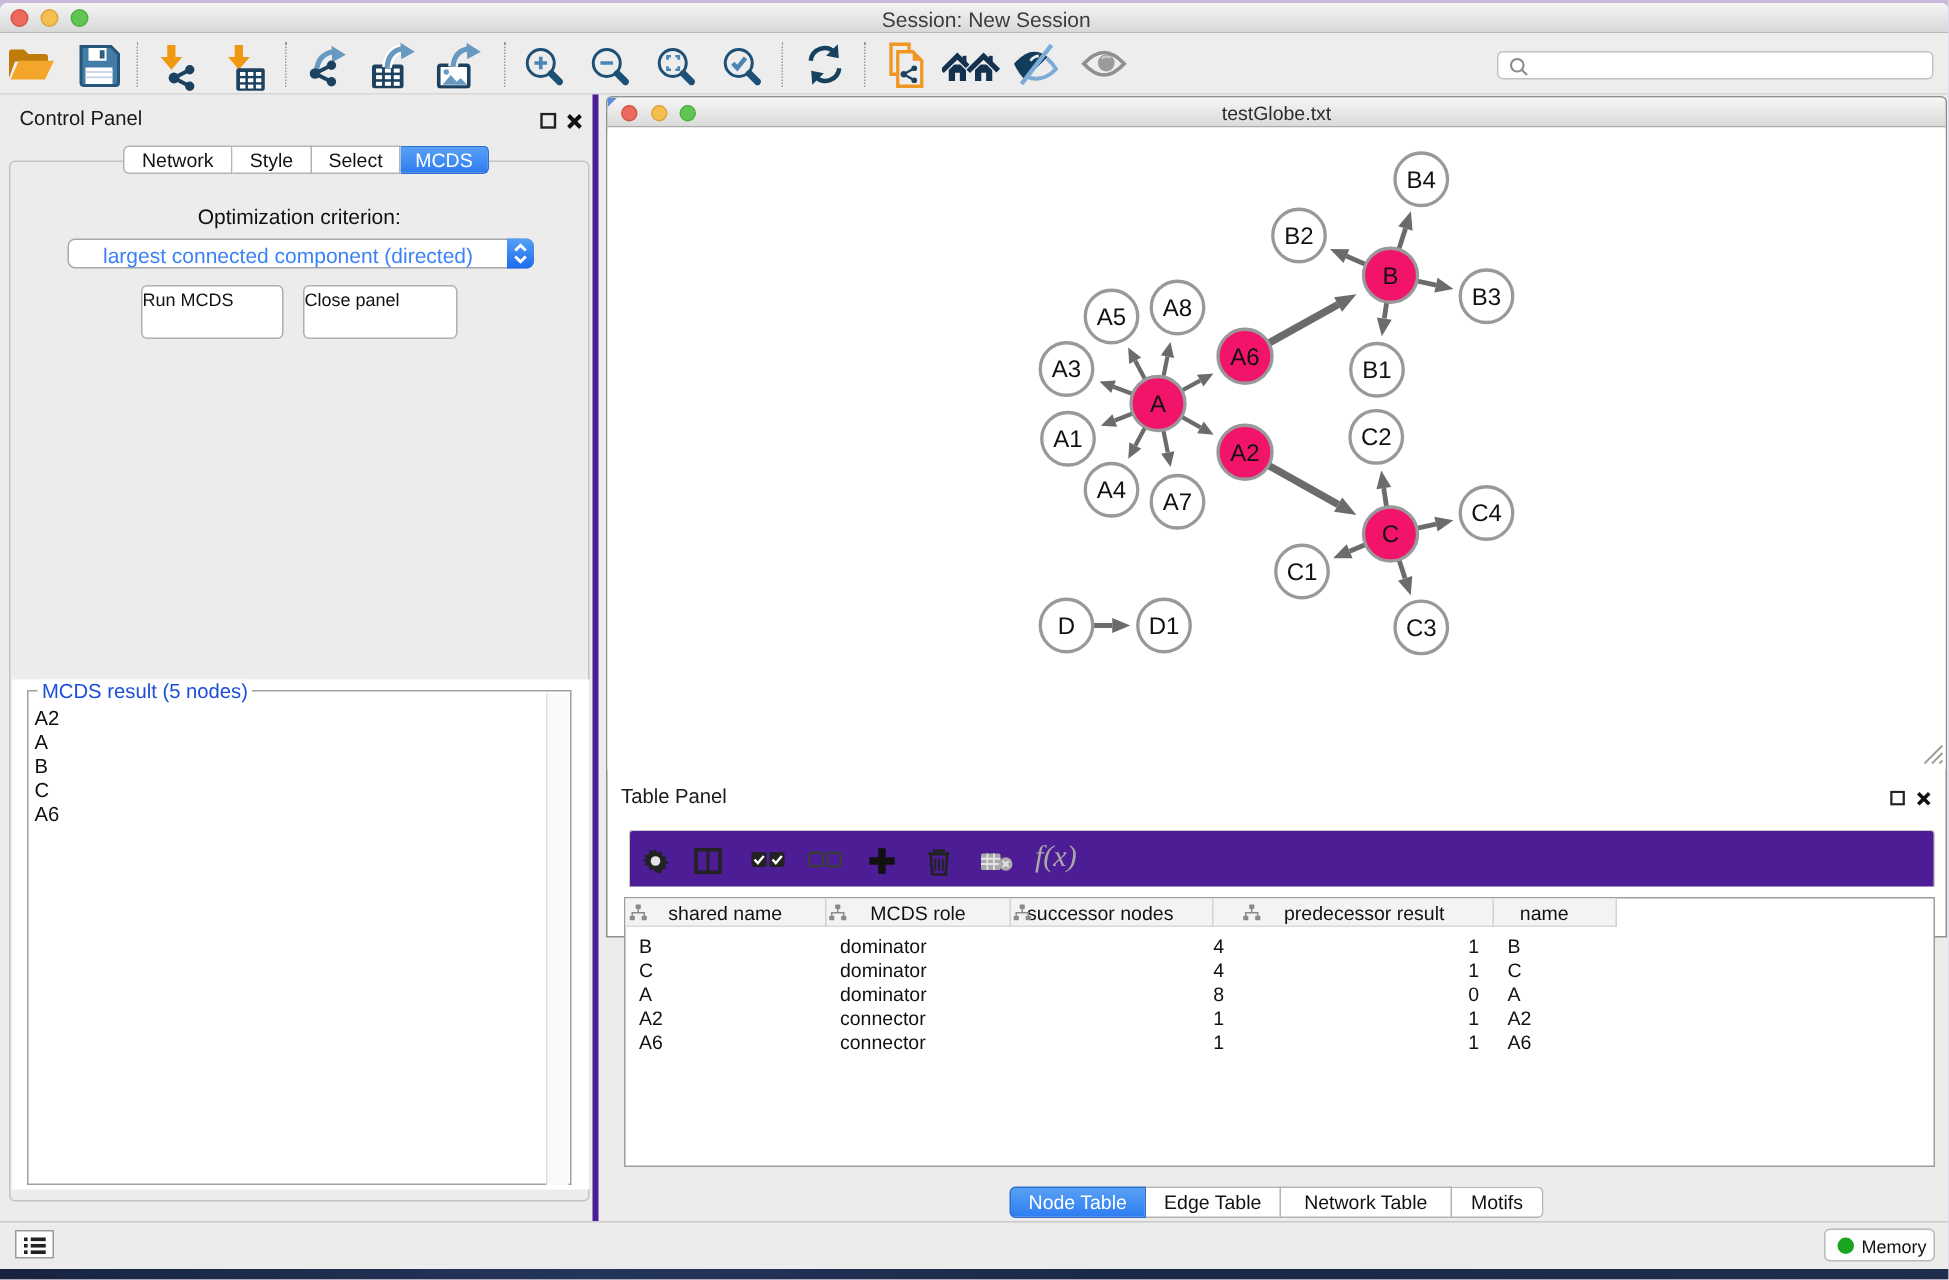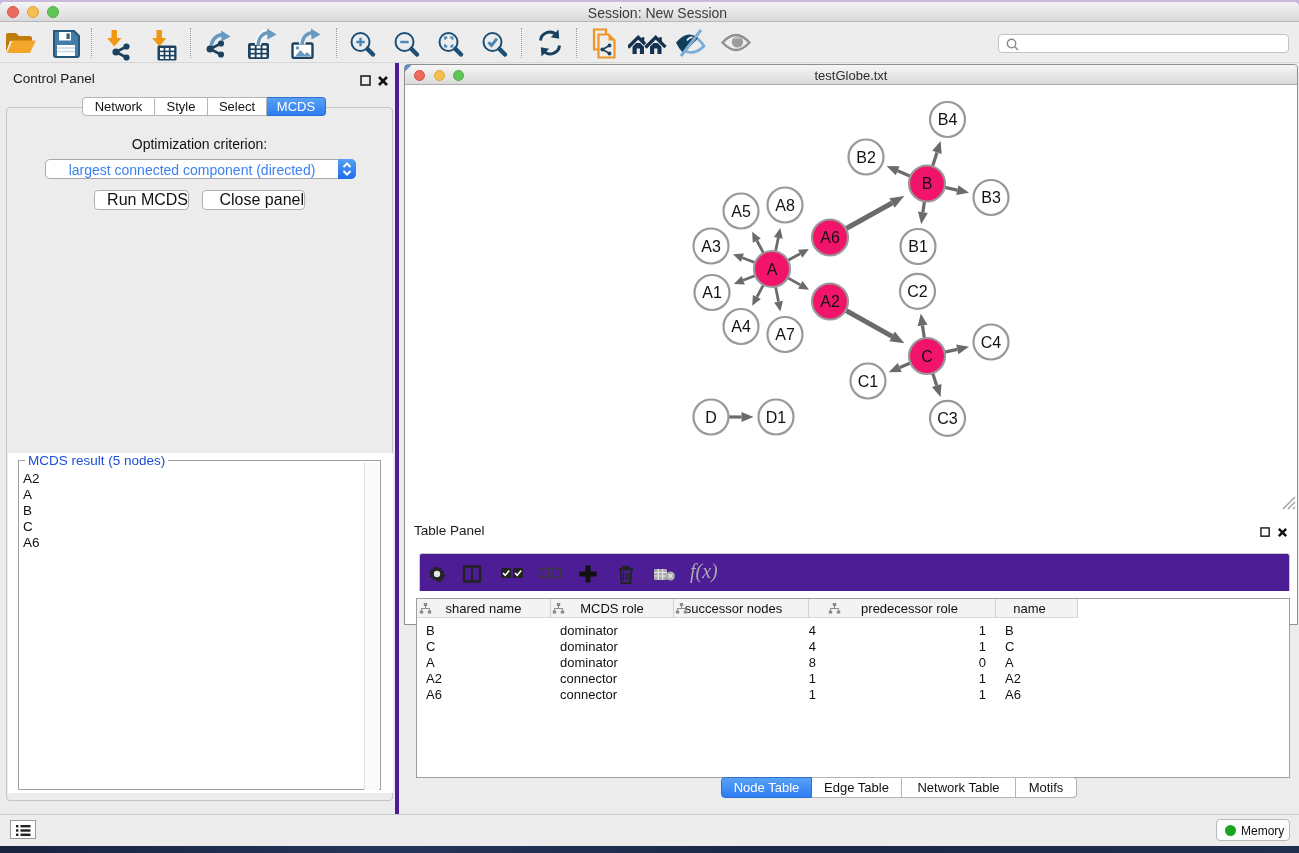--- a/index.html
+++ b/index.html
@@ -35,22 +35,22 @@
   .seg span:last-child { border-radius:0 4px 4px 0; }
   .seg span.on { background:linear-gradient(#58a1f5,#2e7df1); border-color:#2e6fd4; color:#fff; }
   #cpbox { position:absolute; left:6px; top:44px; width:387px; height:694px;
       border:1px solid #c4c4c4; border-radius:4px; background:#ececec; }
   #optlabel { position:absolute; left:0; width:100%; top:28px; text-align:center; font-size:14px; color:#111; }
   #dropdown { position:absolute; left:38px; top:51px; width:311px; height:20px;
       background:#fff; border:1px solid #a8a8a8; border-radius:5px; font-size:14px; }
   #dropdown .txt { position:absolute; left:0; right:17px; top:2px; text-align:center; color:#3b82f6; }
   #dropdown .step { position:absolute; right:-1px; top:-1px; width:18px; height:20px;
       background:linear-gradient(#55a0f4,#1d6ced); border-radius:0 5px 5px 0; }
-  .macbtn { position:absolute; height:20px; background:#fff; border:1px solid #b0b0b0;
-      border-radius:4px; font-size:16px; color:#111; text-align:right; line-height:18px; }
+  .macbtn { position:absolute; height:36px; background:#fff; border:1px solid #b0b0b0;
+      border-radius:4px; font-size:12px; color:#111; text-align:left; line-height:18px; }
   #resultwrap { position:absolute; left:1px; top:345px; width:385px; height:340px; background:#fff; }
   #fieldset { position:absolute; left:10px; top:7px; width:363px; height:330px;
       border:1px solid #a0a0a0; }
   #legend { position:absolute; top:-8px; left:6px; background:#fff; padding:0 3px;
       font-size:13.5px; color:#1d4ed8; }
   #mcdslist { position:absolute; left:4px; top:10px; font-size:13.5px; color:#111; line-height:16px; }
   #mscroll { position:absolute; right:1px; top:1px; width:15px; height:328px; background:#fafafa; border-left:1px solid #e0e0e0; }
   
   #netwin { position:absolute; left:404px; top:1px; width:894px; height:561px;
       background:#fff; border:1px solid #8f8f8f; border-radius:4px 4px 0 0; }
@@ -67,21 +67,21 @@
       background:#4c1d95; border:1px solid #c8c8c8; border-radius:3px 3px 0 0; border-bottom:none; }
   #ttable { position:absolute; left:16px; top:85px; width:874px; height:180px; background:#fff;
       border:1px solid #9d9d9d; font-size:13px; }
   #theader { position:absolute; left:0; top:0; height:19px; background:#f3f3f3; border-bottom:1px solid #d9d9d9; }
   .hcell { position:absolute; top:0; height:19px; padding-right:0px; border-right:1px solid #d2d2d2;
       font-size:13px; color:#111; text-align:center; line-height:19px; }
   .hico { position:absolute; top:3px; }
   .trow { position:absolute; font-size:13px; color:#111; height:16px; line-height:16px; }
   .tcell { position:absolute; top:0; height:16px; }
   .num { text-align:right; }
-  #ttabs { position:absolute; left:273px; top:264px;margin-left:48px; }
+  #ttabs { position:absolute; left:273px; top:278px; }
 
   
   #listbtn { position:absolute; left:10px; top:5px; width:26px; height:19px;
       background:#fdfdfd; border:1px solid #9b9b9b; }
   #membtn { position:absolute; right:9px; top:4px; width:74px; height:22px;
       background:#fdfdfd; border:1px solid #b9b9b9; border-radius:4px; font-size:12px; color:#111; }
 </style>
 </head>
 <body>
 <div id="win">
@@ -411,21 +411,21 @@
           <circle cx="17.5" cy="9" r="4.5" fill="#a9a9a9"></circle>
           <path d="M15.5 7 l4 4 M19.5 7 l-4 4" stroke="#e4e4e4" stroke-width="1.3"></path>
         </svg>
         <div style="position:absolute;left:270px;top:6px;font-family:'Liberation Serif',serif;font-style:italic;font-size:20px;color:#a9a9a9;">f(x)</div>
       </div>
       <div id="ttable">
         <div id="theader" style="width:661px;left:0"></div>
         <div class="hcell" style="left:0;width:134px;">shared name</div>
         <div class="hcell" style="left:134px;width:123px;">MCDS role</div>
         <div class="hcell" style="left:242px;width:150px;">successor nodes</div>
-        <div class="hcell" style="left:407px;width:172px;">predecessor role</div>
+        <div class="hcell" style="left:407px;width:172px;">predecessor result</div>
         <div class="hcell" style="left:579px;width:82px;padding-right:14px;">name</div>
         <svg class="hico" style="left:2px" width="13" height="13" viewBox="0 0 13 13">
             <g fill="#8a8a8a">
               <rect x="4.8" y="1" width="3.4" height="3" rx="0.5"></rect>
               <rect x="0.8" y="8.5" width="3.4" height="3" rx="0.5"></rect>
               <rect x="8.8" y="8.5" width="3.4" height="3" rx="0.5"></rect>
             </g>
             <path d="M6.5 4 V6.5 M2.5 8.5 V6.5 H10.5 V8.5" stroke="#8a8a8a" stroke-width="1" fill="none"></path>
           </svg>
         <svg class="hico" style="left:135px" width="13" height="13" viewBox="0 0 13 13">

